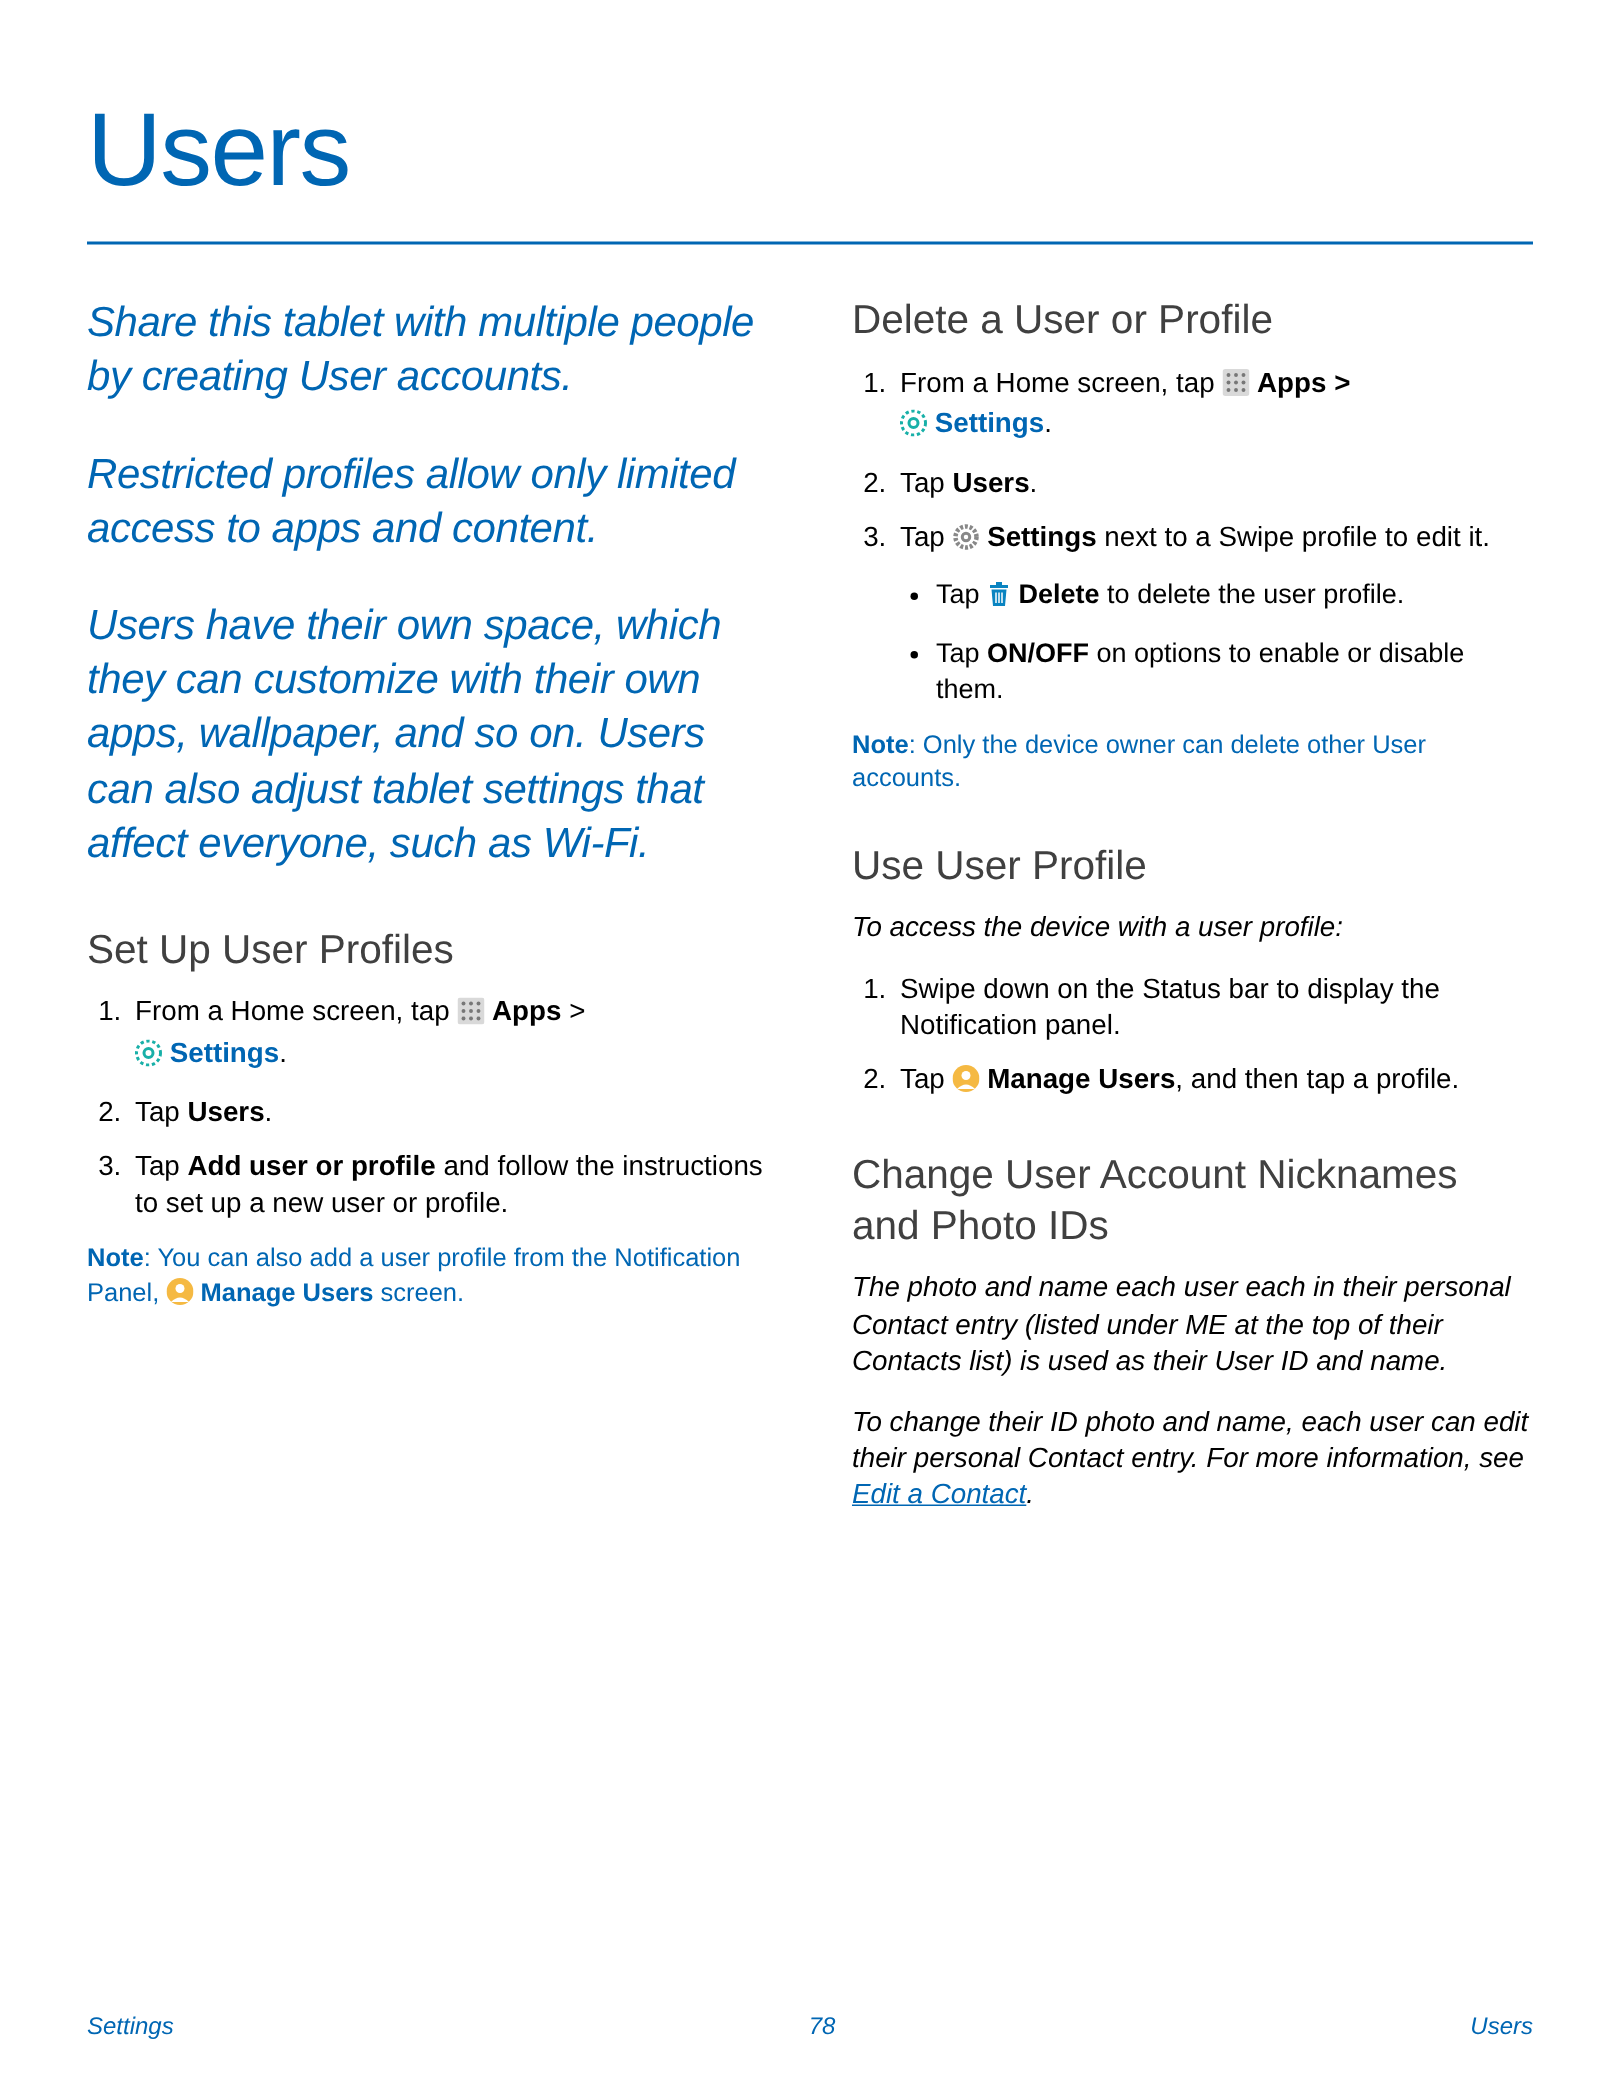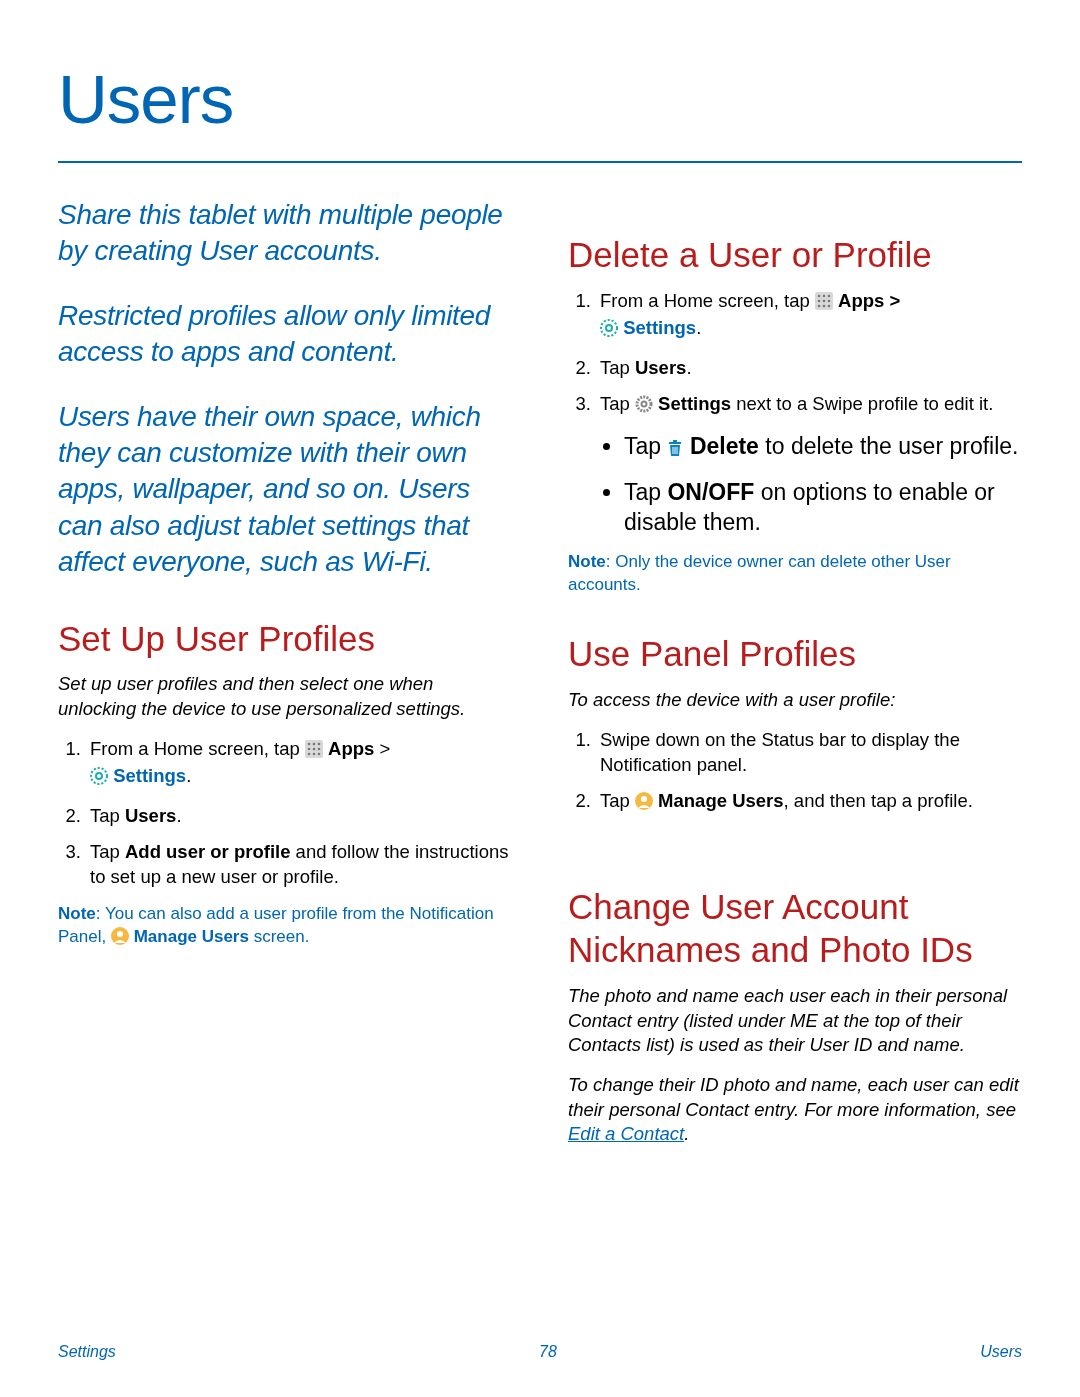--- a/index.html
+++ b/index.html
@@ -36,26 +36,25 @@
   }
   .intro {
     color: #0066b3;
     font-style: italic;
     font-size: 28px;
     line-height: 1.3;
     margin-bottom: 28px;
     letter-spacing: -0.3px;
   }
   .h2 {
-    color: #b91c1c;
-    font-size: 35px;
+    color: #404040;
+    font-size: 27px;
     font-weight: 400;
     margin-bottom: 12px;
     line-height: 1.25;
-    margin-top: 36px;
   }
   .body {
     font-size: 18.5px;
     line-height: 1.32;
     margin-bottom: 16px;
     font-style: italic;
   }
   ol.steps {
     list-style: decimal;
     padding-left: 28px;
@@ -66,21 +65,21 @@
     line-height: 1.32;
     margin-bottom: 12px;
     padding-left: 4px;
   }
   ul.sub {
     list-style: disc;
     padding-left: 24px;
     margin-top: 12px;
   }
   ul.sub > li {
-    font-size: 23px;
+    font-size: 18px;
     line-height: 1.32;
     margin-bottom: 12px;
   }
   .note {
     font-size: 17px;
     line-height: 1.32;
     color: #0066b3;
     margin-bottom: 30px;
     margin-top: 12px;
   }
@@ -116,21 +115,20 @@
 
     <div class="col">
 
       <p class="intro">Share this tablet with multiple people by creating User accounts.</p>
       <p class="intro">Restricted profiles allow only limited access to apps and content.</p>
       <p class="intro">Users have their own space, which they can customize with their own apps, wallpaper, and so on. Users can also adjust tablet settings that affect everyone, such as Wi-Fi.</p>
 
       <div class="section-gap"></div>
 
       <h2 class="h2">Set Up User Profiles</h2>
-      <p class="body">Set up user profiles and then select one when unlocking the device to use personalized settings.</p>
 
       <ol class="steps">
         <li>
           <span>From a Home screen, tap </span>
           <span class="icon">
             <svg width="18" height="18" viewBox="0 0 18 18">
                 <rect x="0" y="0" width="18" height="18" rx="2" fill="#d9d9d9"></rect>
                 <g fill="#777">
                   <circle cx="4" cy="4" r="1.3"></circle>
                   <circle cx="9" cy="4" r="1.3"></circle>
@@ -236,21 +234,21 @@
             <li>
               <span>Tap </span><span class="bold">ON/OFF</span><span> on options to enable or disable them.</span>
             </li>
           </ul>
         </li>
       </ol>
       <p class="note">
         <span class="bold">Note</span><span>: Only the device owner can delete other User accounts.</span>
       </p>
 
-      <h2 class="h2">Use Panel Profiles</h2>
+      <h2 class="h2">Use User Profile</h2>
       <p class="body">To access the device with a user profile:</p>
       <ol class="steps">
         <li>Swipe down on the Status bar to display the Notification panel.</li>
         <li>
           <span>Tap </span>
           <span class="icon">
             <svg width="18" height="18" viewBox="0 0 18 18">
                 <circle cx="9" cy="9" r="9" fill="#f5b942"></circle>
                 <circle cx="9" cy="7" r="3" fill="#fff"></circle>
                 <path d="M3 16 Q9 10 15 16 Z" fill="#fff"></path>

